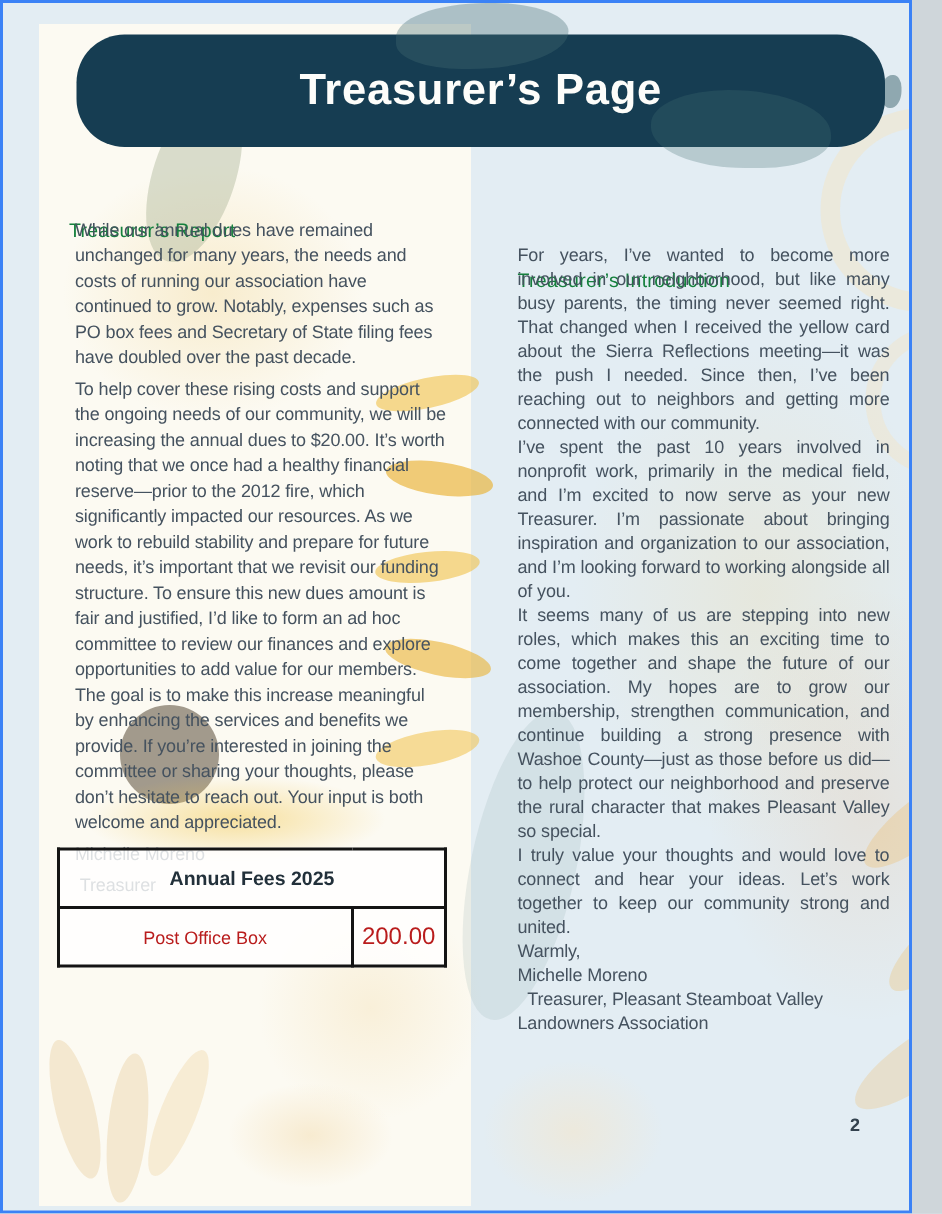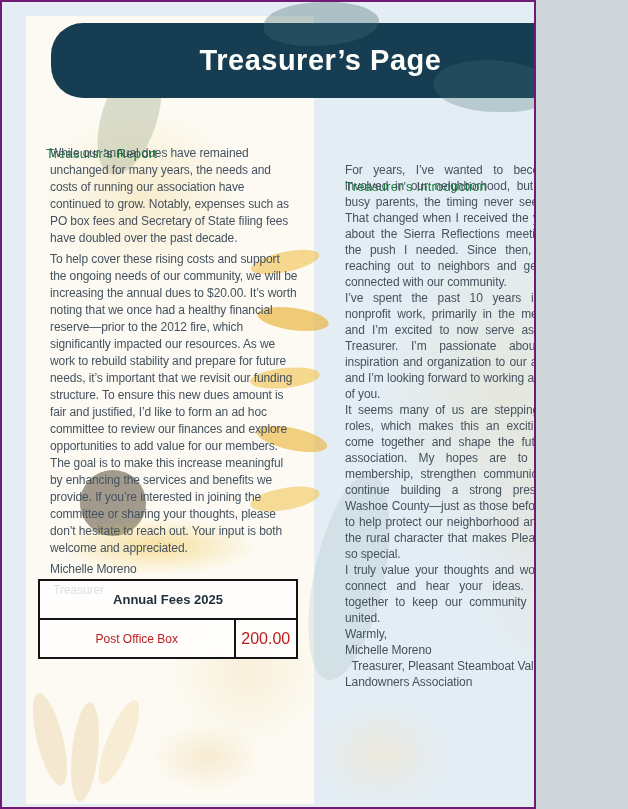--- a/index.html
+++ b/index.html
@@ -1,20 +1,20 @@
 <!DOCTYPE html>
 <html><head>
 <meta charset="utf-8">
 <style>
   html, body { margin: 0; padding: 0; background: #cfd6da; }
   #canvas {
     position: relative;
-    width: 536px; height: 809px;
+    width: 608px; height: 809px;
     box-sizing: border-box;
-    border: 2px solid #701a75;
+    border: 2px solid #3b82f6;
     background: #e3edf3;
     overflow: hidden;
     font-family: "Liberation Sans", "DejaVu Sans", sans-serif;
   }
   .abs { position: absolute; }
   .deco { position: absolute; pointer-events: none; }
 
   
   #cream-panel {
     left: 24px; top: 14px; width: 288px; height: 788px;
@@ -71,21 +71,20 @@
   }
   #right-body p { margin: 0; }
 
   .signoff-line { white-space: pre-wrap; text-align: left; }
 
   
   #fees-table-wrap { left: 36px; top: 563px; z-index: 6; }
   table#fees-table {
     border-collapse: collapse;
     background: rgba(255,255,255,0.82);
-    margin-top: 14px;
   }
   #fees-table th, #fees-table td {
     border: 2px solid #141414;
     text-align: center;
     vertical-align: middle;
     color: #b91c1c;
     padding: 0;
   }
   #fees-table th {
     width: 256px; height: 37px;

